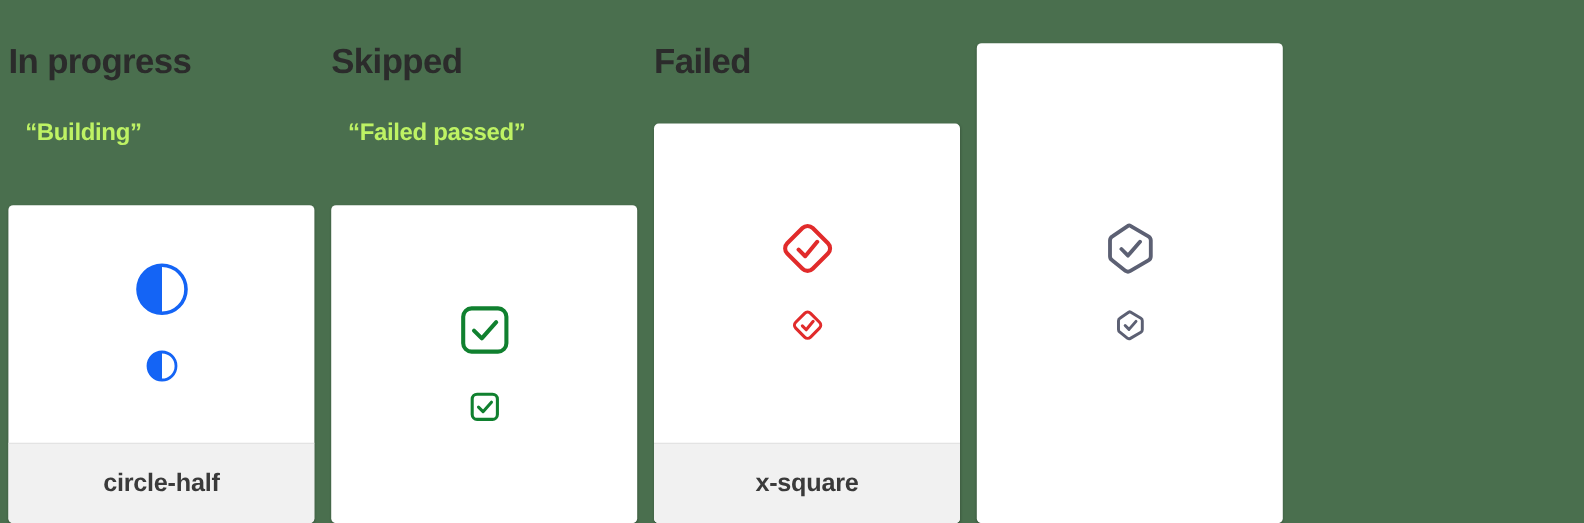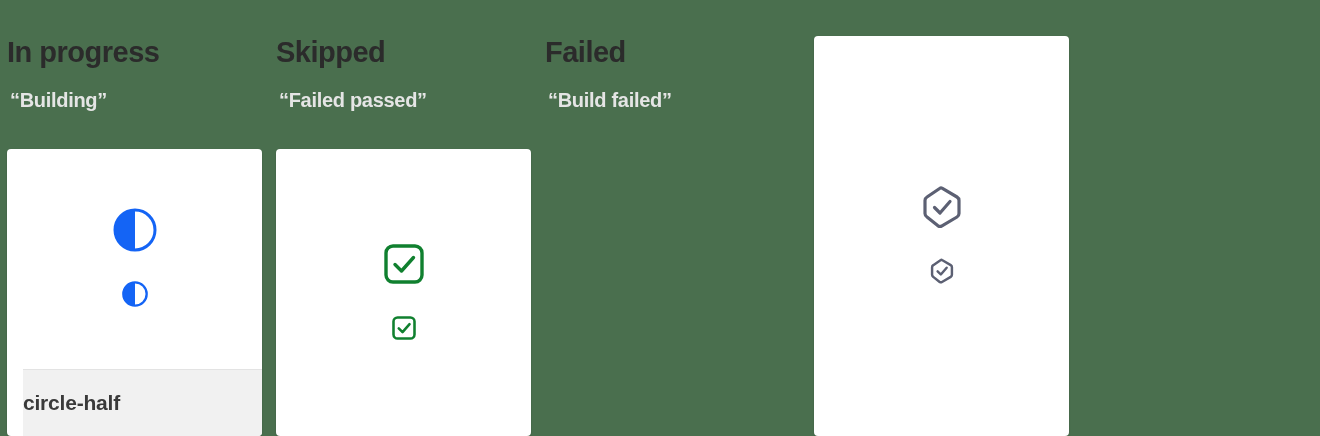--- a/index.html
+++ b/index.html
@@ -48,24 +48,24 @@
     letter-spacing: -0.5px;
     line-height: 1;
     margin: 0;
     padding-top: 38px;
     white-space: nowrap;
   }
 
   .col-sub {
     font-size: 20px;
     font-weight: bold;
-    color: #e5e5e5;
+    color: #bef264;
     letter-spacing: -0.3px;
     line-height: 1;
-    margin: 3px;
+    margin: 14px;
     padding-top: 20px;
     white-space: nowrap;
   }
 
   .card {
     margin-top: 36px;
     background: #ffffff;
     border-radius: 4px;
     box-shadow: 0 1px 2px rgba(0,0,0,0.18);
     flex: 1 1 auto;
@@ -93,22 +93,21 @@
 
   .icon-lg { width: 48px; height: 48px; }
   .icon-sm { width: 28px; height: 28px; }
 
   .card-footer {
     background: #f1f1f1;
     border-top: 1px solid #e3e3e3;
     height: 66px;
     display: flex;
     align-items: center;
-    justify-content: flex-start;
-    margin-left: 16px;
+    justify-content: center;
   }
 
   .card-footer-label {
     font-size: 21px;
     font-weight: bold;
     color: #3a3a3a;
     letter-spacing: -0.2px;
   }
 
   svg { display: block; }
@@ -164,21 +163,43 @@
               <path d="M15 24.5 L21.5 31 L33.5 17.5" fill="none" stroke="#10802f" stroke-width="4.4" stroke-linecap="round" stroke-linejoin="round"></path>
             </svg>
           </div>
         </div>
       </div>
     </div>
 
     <div class="column">
       <div class="col-head">
         <div class="col-title">Failed</div>
-        <div class="col-sub">“Build failed”</div>
+      </div>
+      <div class="card">
+        <div class="card-body">
+          <div class="icon-slot icon-lg">
+            <svg viewBox="0 0 48 48" width="48" height="48" aria-hidden="true">
+              <g transform="rotate(45 24 24)">
+                <rect x="9" y="9" width="30" height="30" rx="6" ry="6" fill="none" stroke="#e12b2b" stroke-width="3.4"></rect>
+                <path d="M16.5 25 L22 30.5 L32 18.5" fill="none" stroke="#e12b2b" stroke-width="3.4" stroke-linecap="round" stroke-linejoin="round" transform="rotate(-45 24 24)"></path>
+              </g>
+            </svg>
+          </div>
+          <div class="icon-slot icon-sm">
+            <svg viewBox="0 0 48 48" width="28" height="28" aria-hidden="true">
+              <g transform="rotate(45 24 24)">
+                <rect x="9" y="9" width="30" height="30" rx="6" ry="6" fill="none" stroke="#e12b2b" stroke-width="4.4"></rect>
+                <path d="M16.5 25 L22 30.5 L32 18.5" fill="none" stroke="#e12b2b" stroke-width="4.4" stroke-linecap="round" stroke-linejoin="round" transform="rotate(-45 24 24)"></path>
+              </g>
+            </svg>
+          </div>
+        </div>
+        <div class="card-footer">
+          <span class="card-footer-label">x-square</span>
+        </div>
       </div>
     </div>
 
     <div class="column">
       <div class="card">
         <div class="card-body">
           <div class="icon-slot icon-lg">
             <svg viewBox="0 0 48 48" width="48" height="48" aria-hidden="true">
               <path d="M24 5.2 L39 14 Q41 15.2 41 17.5 L41 30.5 Q41 32.8 39 34 L24 42.8 Q22 44 20 42.8 L9 34 Q7 32.8 7 30.5 L7 17.5 Q7 15.2 9 14 L22 5.2 Q23 4.4 24 5.2 Z" fill="none" stroke="#5c6073" stroke-width="3.2" stroke-linejoin="round"></path>
               <path d="M16.5 24.5 L22 30 L32 18.5" fill="none" stroke="#5c6073" stroke-width="3.2" stroke-linecap="round" stroke-linejoin="round"></path>

